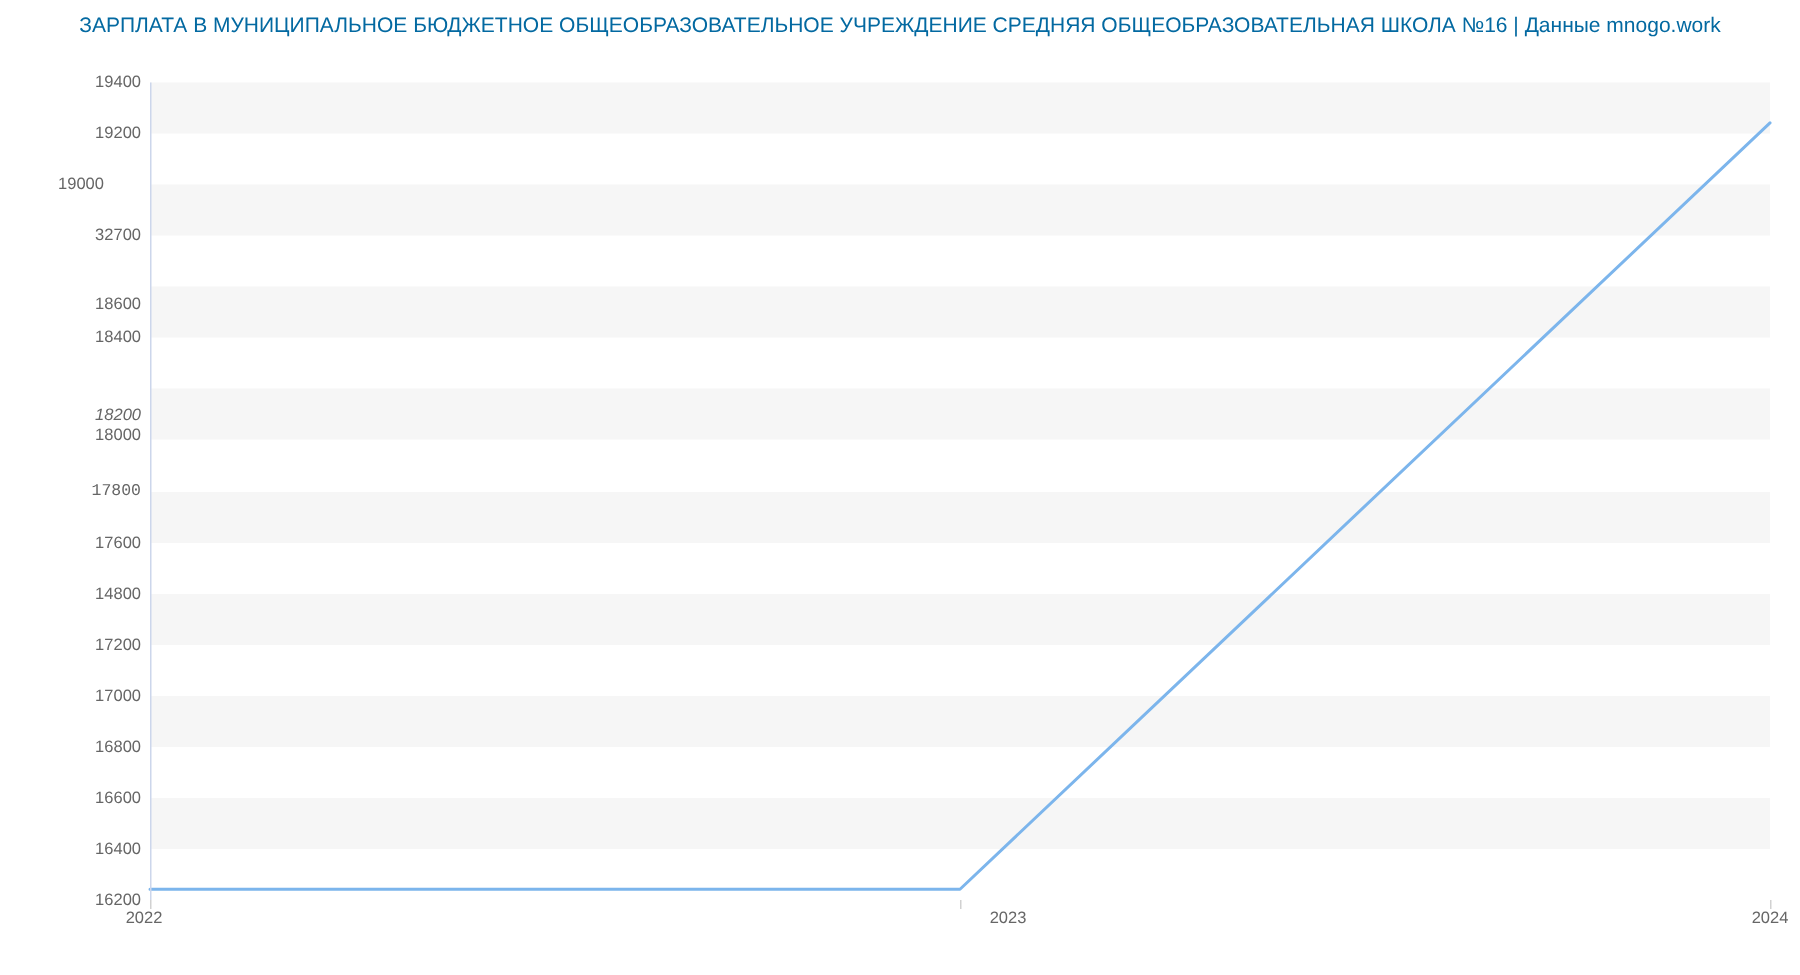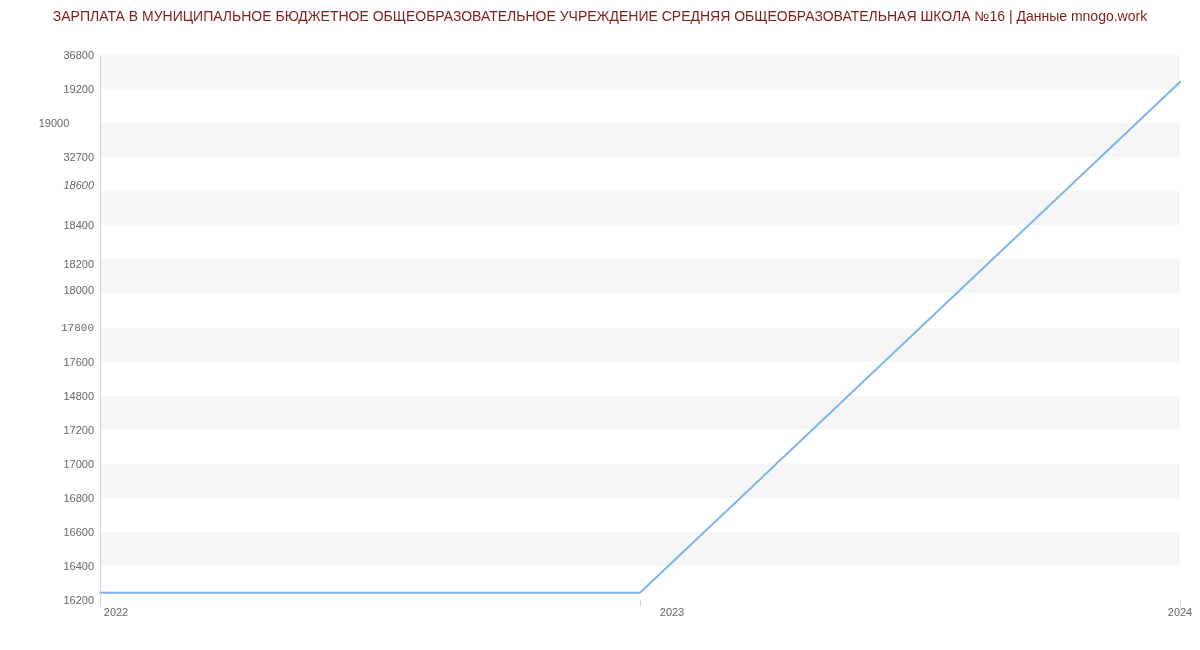--- a/index.html
+++ b/index.html
@@ -16,21 +16,21 @@
     width: 1200px;
     height: 650px;
   }
   .chart-title {
     position: absolute;
     top: 8px;
     left: 0;
     width: 100%;
     text-align: center;
     font-size: 14px;
-    color: #7f1d1d;
+    color: #0369a1;
     font-weight: 400;
   }
   .plot-area {
     position: absolute;
     left: 100px;
     top: 55px;
     width: 1080px;   
     height: 545px;   
     box-sizing: border-box;
   }
@@ -115,23 +115,23 @@
 <div class="y-label" style="top: 600px; text-align: right;">16200</div>
     <div class="y-label" style="top: 565.938px;">16400</div>
     <div class="y-label" style="top: 531.875px;">16600</div>
     <div class="y-label" style="top: 497.812px;">16800</div>
     <div class="y-label" style="top: 463.75px;">17000</div>
     <div class="y-label" style="top: 429.688px;">17200</div>
     <div class="y-label" style="top: 395.625px;">14800</div>
     <div class="y-label" style="top: 361.562px;">17600</div>
     <div class="y-label" style="top: 327.5px; font-family: Liberation Mono, monospace;">17800</div>
     <div class="y-label" style="top: 290px; text-align: right;">18000</div>
-    <div class="y-label" style="top: 264px;">18200</div>
+    <div class="y-label" style="top: 277px; font-style: italic;">18200</div>
     <div class="y-label" style="top: 225.312px;">18400</div>
-    <div class="y-label" style="top: 185px; font-style: italic;">18600</div>
+    <div class="y-label" style="top: 203px;">18600</div>
     <div class="y-label" style="top: 157.188px;">32700</div>
     <div class="y-label" style="top: 123.125px; text-align: center;">19000</div>
     <div class="y-label" style="top: 89.0625px;">19200</div>
-    <div class="y-label" style="top: 55px;">36800</div>
-    <div class="x-label" style="left: 116px; text-align: center;">2022</div>
+    <div class="y-label" style="top: 55px;">19400</div>
+    <div class="x-label" style="left: 96px; text-align: center;">2022</div>
     <div class="x-label" style="left: 640px; margin-left: 32px;">2023</div>
     <div class="x-label" style="left: 1180px;">2024</div>
   </div>
 
 </body></html>

